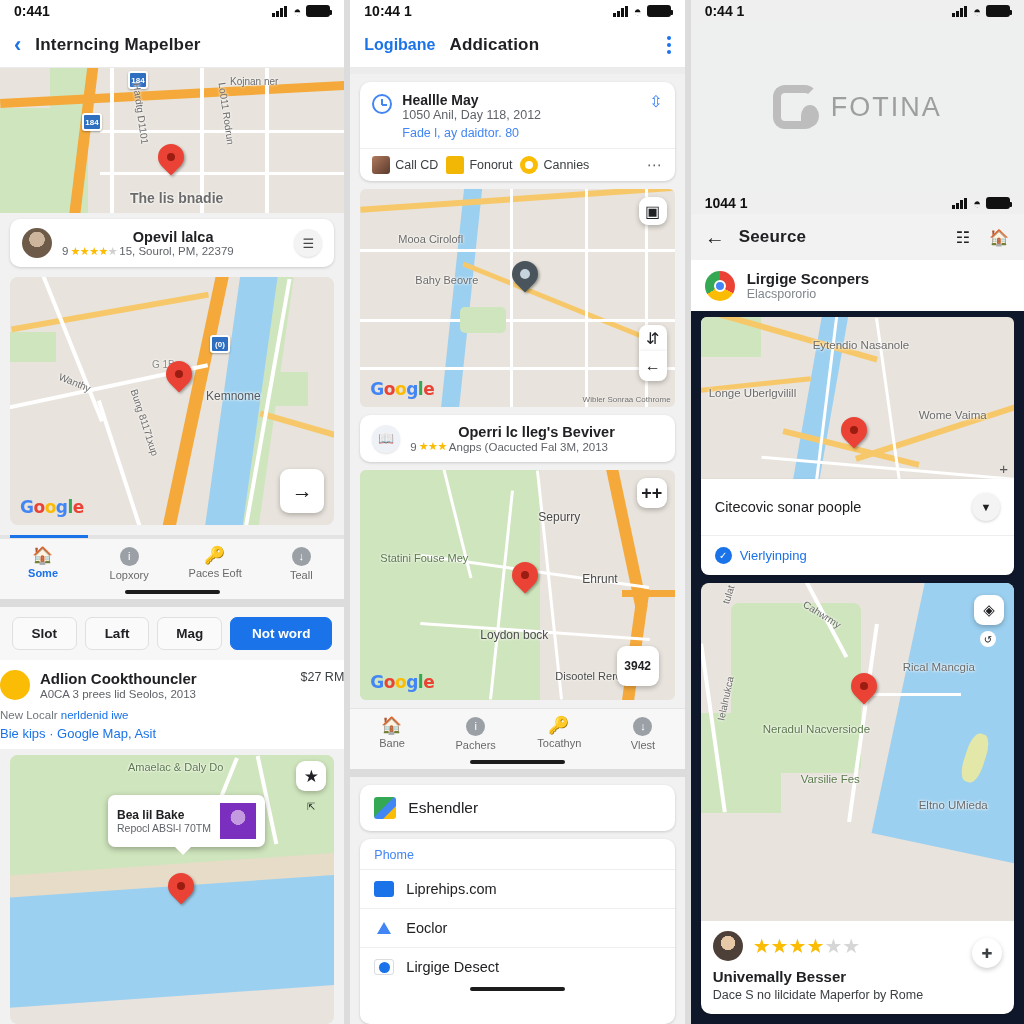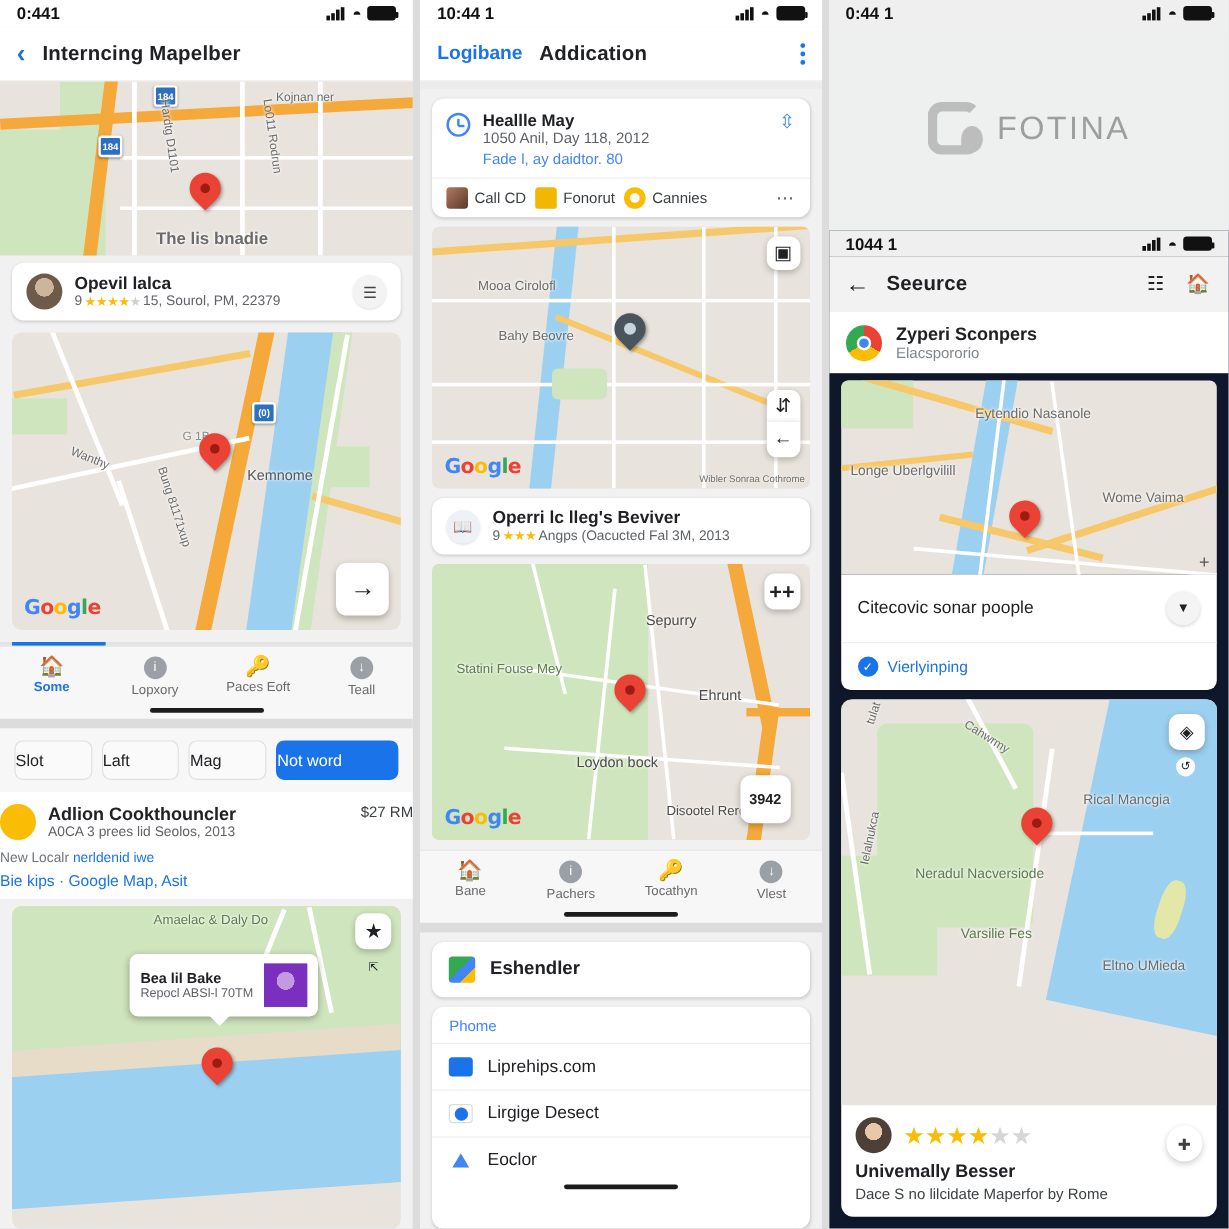--- a/index.html
+++ b/index.html
@@ -142,21 +142,21 @@
   }
   .place-row { display:flex; align-items:center; gap:10px; padding:9px 12px; }
   .avatar {
     width:30px;height:30px;border-radius:50%;flex:none;
     background:#8a7f72; overflow:hidden; position:relative;
   }
   .avatar.face1 { background: radial-gradient(circle at 50% 38%, #cdb49c 0 32%, #6d5a49 33% 100%); }
   .avatar.face2 { background: radial-gradient(circle at 50% 40%, #e7c9a8 0 30%, #4d4038 31% 100%); }
   .avatar.yellow { background:#fbbc05; }
   .place-text { flex:1; min-width:0; }
-  .place-title { font-size:14.5px; font-weight:bold; color:#202124; white-space:nowrap; overflow:hidden;}
+  .place-title { font-size:14.5px; font-weight:bold; color:#202124; white-space:nowrap; overflow:hidden;text-align:center;}
   .place-sub { font-size:11.5px; color:#5f6368; display:flex; align-items:center; gap:2px; white-space:nowrap; overflow:hidden;}
   .stars { letter-spacing:-.5px; color:#fbbc05; font-size:11px; }
   .stars .off { color:#d0d0d0; }
   .round-btn {
     width:28px;height:28px;border-radius:50%;background:#f3f3f3;
     display:flex;align-items:center;justify-content:center;font-size:13px;color:#444;flex:none;
     box-shadow:0 1px 2px rgba(0,0,0,.12);
   }
 
   
@@ -174,23 +174,23 @@
   .navlabel { font-size:11px; color:#6a6a6a; }
   .navitem.active .navlabel { color:#1a73e8; font-weight:bold; }
   .progressline { height:3px; background:#e3e3e3; position:relative; }
   .progressline b { position:absolute; left:10px; top:0; height:3px; width:78px; background:#1a73e8; display:block; }
   .homebar { height:14px; display:flex; align-items:center; justify-content:center; background:#f7f7f7; flex:none;}
   .homebar i { width:95px; height:4px; border-radius:3px; background:#1c1c1c; display:block;}
 
   
   .chipbar { display:flex; gap:8px; padding:10px 12px; background:#f7f7f7; }
   .chip {
-    flex:1; padding:8px 0; border-radius:7px;
+    flex:1; text-align:center; padding:8px 0; border-radius:7px;
     border:1px solid #e0e0e0; background:#fafafa;
-    font-size:13.5px; font-weight:normal; color:#202124;
+    font-size:13.5px; font-weight:bold; color:#202124;
   }
   .chip.primary { background:#1a73e8; border-color:#1a73e8; color:#fff; flex:1.6; }
   .listing { background:#fff; padding:10px 0 8px; }
   .listing-head { display:flex; align-items:flex-start; gap:10px; }
   .listing-title { font-size:15px; font-weight:bold; color:#202124; }
   .listing-sub { font-size:11.5px; color:#5f6368; margin-top:1px; }
   .price { font-size:12.5px; color:#3c4043; white-space:nowrap; }
   .listing-note { font-size:11.5px; color:#70757a; margin-top:9px; }
   .listing-note em { font-style:normal; color:#1a73e8; }
   .listing-links { font-size:13px; color:#1a73e8; margin-top:5px; }
@@ -233,21 +233,21 @@
   .ic.folder { background:#f2b705; border-radius:3px 3px 2px 2px;}
   .ic.dot { background:#fbbc05; border-radius:50%; position:relative;}
   .ic.dot:after{content:"";position:absolute;inset:5px;background:#fff;border-radius:50%;}
   .dots3 { margin-left:auto; color:#5f6368; font-size:15px; letter-spacing:1px;}
 
   .simple-card { margin:8px 10px 0; padding:12px 14px; display:flex; align-items:center; gap:12px; }
   .simple-card .gm {
     width:22px;height:22px;flex:none;border-radius:3px;
     background:linear-gradient(135deg,#34a853 0 45%,#4285f4 46% 70%,#fbbc05 71% 100%);
   }
-  .simple-card .lbl { font-size:15.5px; font-weight:bold; color:#202124;}
+  .simple-card .lbl { font-size:15.5px; font-weight:normal; color:#202124;}
   .list-card { margin:8px 10px 0; }
   .list-head { font-size:12.5px; color:#4285f4; padding:9px 14px 7px; }
   .list-row { display:flex; align-items:center; gap:12px; padding:11px 14px; border-top:1px solid #eee; }
   .list-row .sq { width:20px;height:16px;border-radius:3px;flex:none;background:#1a73e8;}
   .list-row .sq.b { background:#fff;border:1px solid #dadce0; display:flex;align-items:center;justify-content:center;}
   .list-row .sq.b i { width:11px;height:11px;border-radius:50%;background:#1a73e8;display:block;}
   .list-row .sq.tri { background:transparent; display:flex;align-items:center;justify-content:center;}
   .list-row .sq.tri i { width:0;height:0;border-left:7px solid transparent;border-right:7px solid transparent;border-bottom:12px solid #4285f4;display:block;}
   .list-row .txt { font-size:14.5px; color:#202124;}
 
@@ -603,30 +603,30 @@
       <span class="lbl">Eshendler</span>
     </div>
 
     <div class="card list-card" style="flex:1;">
       <div class="list-head">Phome</div>
       <div class="list-row">
         <span class="sq"></span>
         <span class="txt">Liprehips.com</span>
       </div>
       <div class="list-row">
+        <span class="sq tri">
+            <i></i>
+          </span>
+        <span class="txt">Eoclor</span>
+      </div>
+      <div class="list-row">
         <span class="sq b">
             <i></i>
           </span>
         <span class="txt">Lirgige Desect</span>
-      </div>
-      <div class="list-row">
-        <span class="sq tri">
-            <i></i>
-          </span>
-        <span class="txt">Eoclor</span>
       </div>
       <div class="homebar" style="background:transparent;margin-top:-4px;">
           <i></i>
         </div>
     </div>
   </div>
 
   <div class="panel col-right" style="background:#eeefef;">
 
     <div class="statusbar plain">
@@ -668,21 +668,21 @@
         <span class="back dark">←</span>
         <span class="title">Seeurce</span>
         <span class="spacer"></span>
         <span class="bar-icon">☷</span>
         <span class="bar-icon">🏠</span>
       </div>
 
       <div class="acct-row">
         <span class="chrome"></span>
         <span>
-          <span class="acct-t" style="display:block;">Zyperi Sconpers</span>
+          <span class="acct-t" style="display:block;">Lirgige Sconpers</span>
           <span class="acct-s" style="display:block;">Elacspororio</span>
         </span>
       </div>
 
       <div class="map" style="height:162px;margin:6px 10px 0;border-radius:6px 6px 0 0;">
         <div class="wpatch" style="left:98px;top:-40px;width:26px;height:340px;transform:rotate(10deg);"></div>
         <div class="gpatch" style="left:0;top:-10px;width:60px;height:50px;"></div>
         <div class="road major" style="left:-20px;top:12px;width:200px;height:6px;transform:rotate(16deg);"></div>
         <div class="road major" style="left:150px;top:108px;width:200px;height:6px;transform:rotate(-18deg);"></div>
         <div class="road major" style="left:80px;top:128px;width:140px;height:6px;transform:rotate(14deg);"></div>

